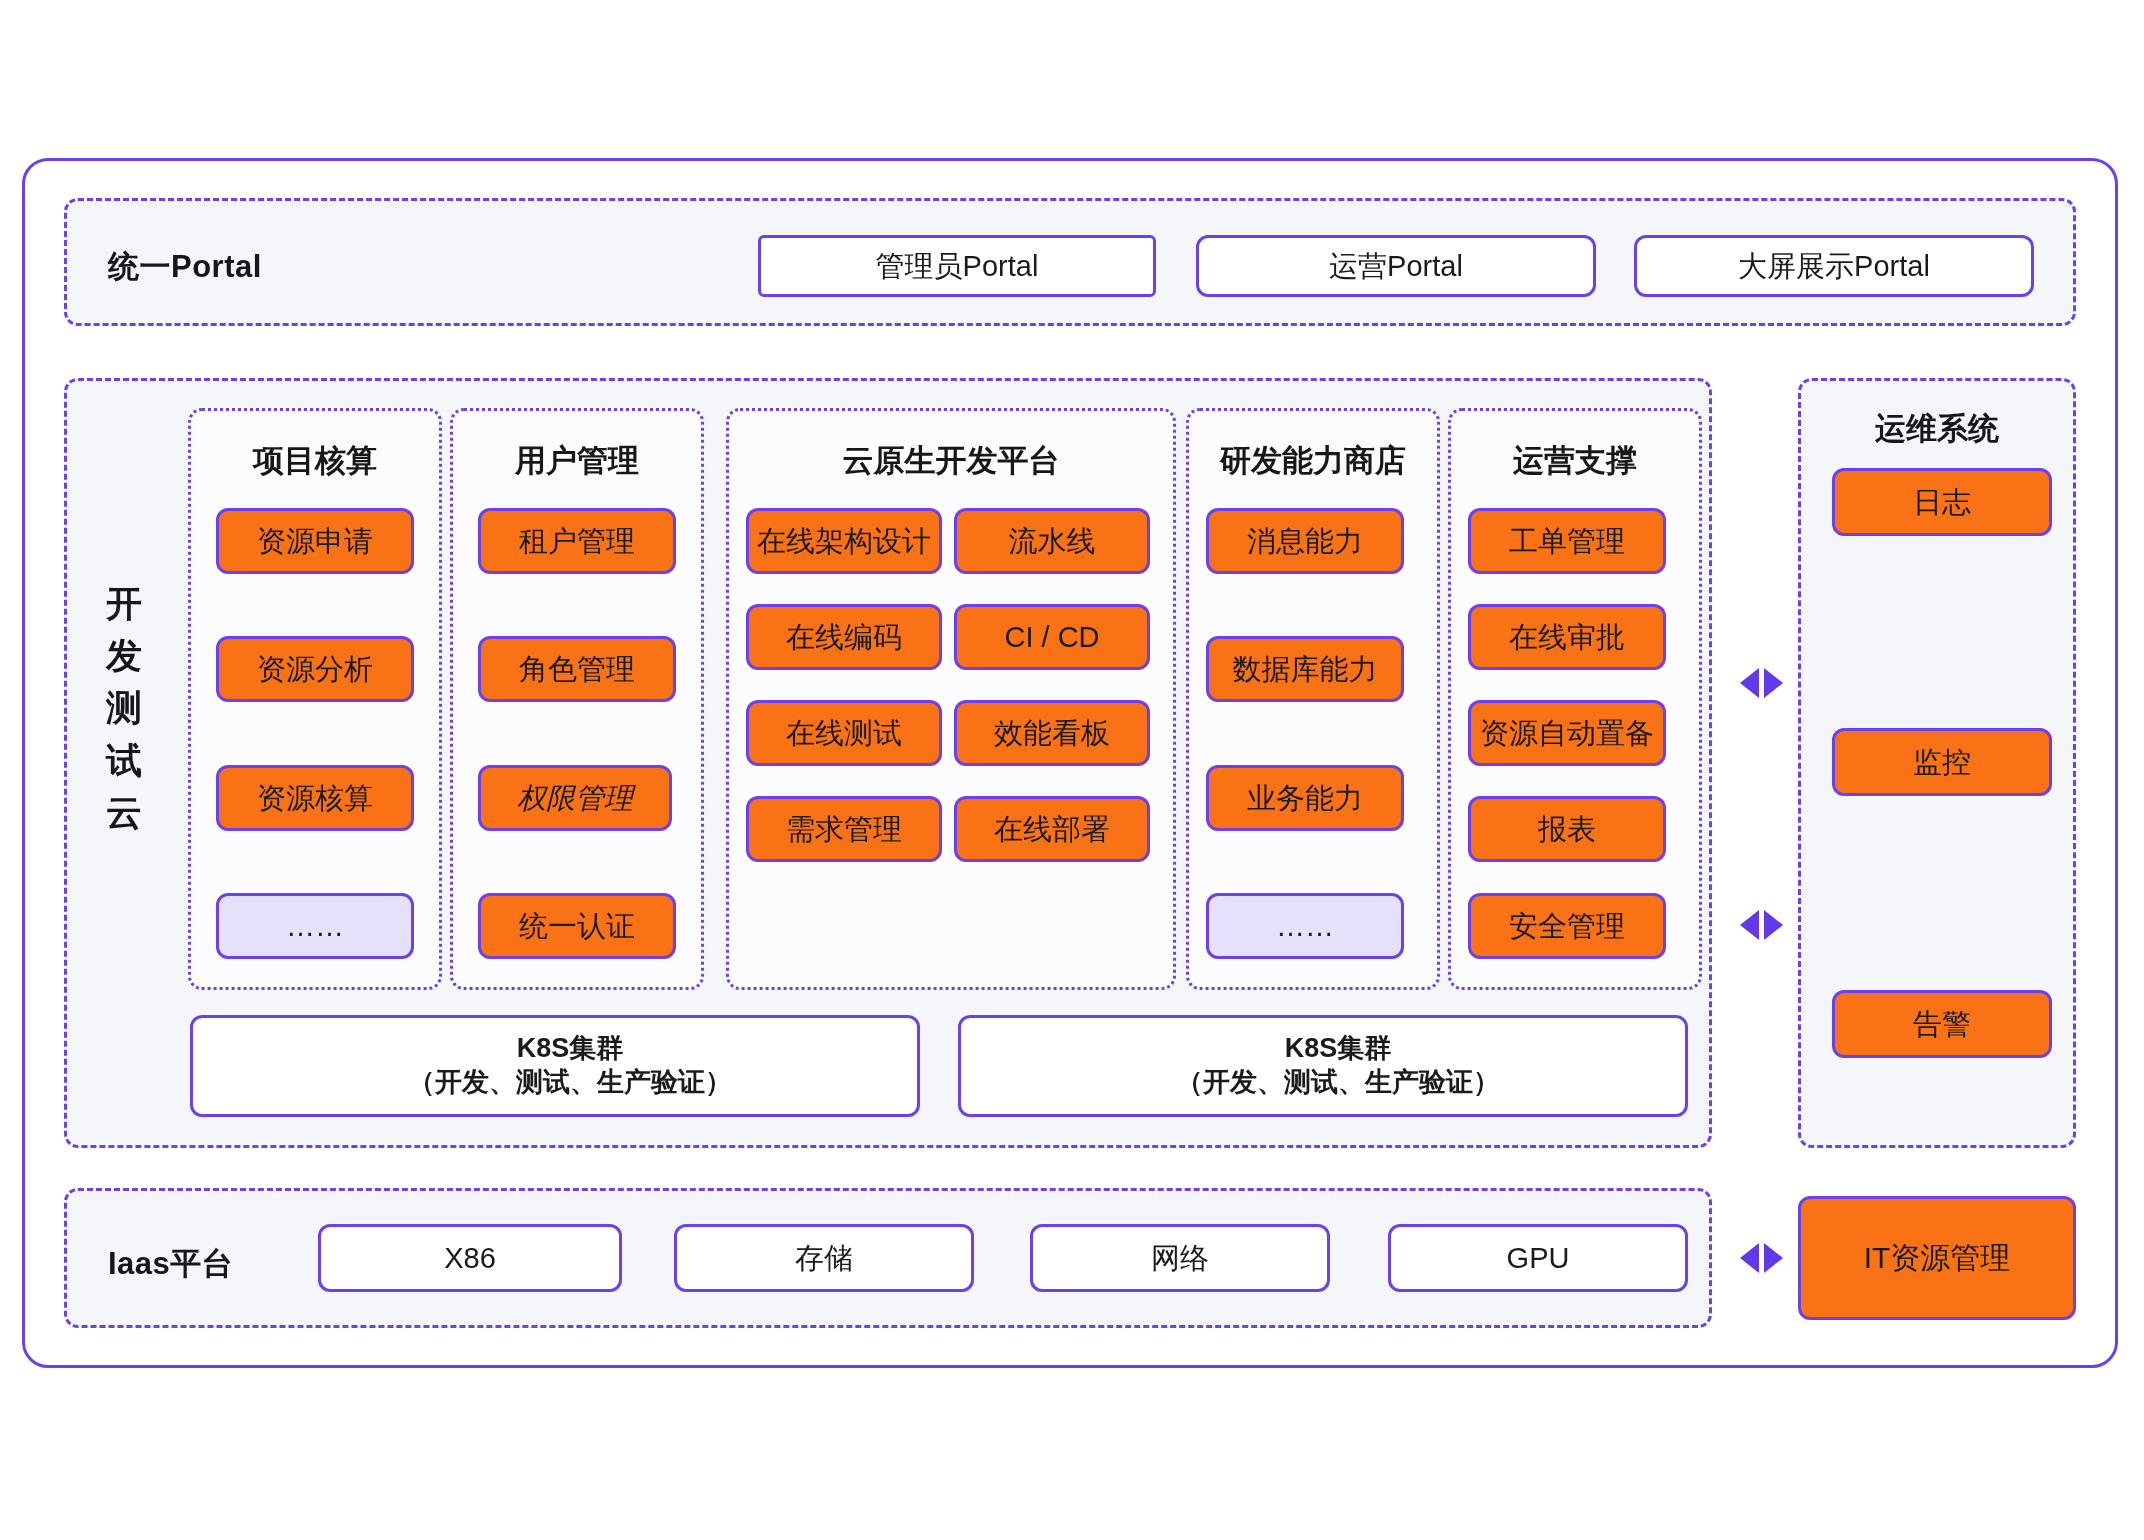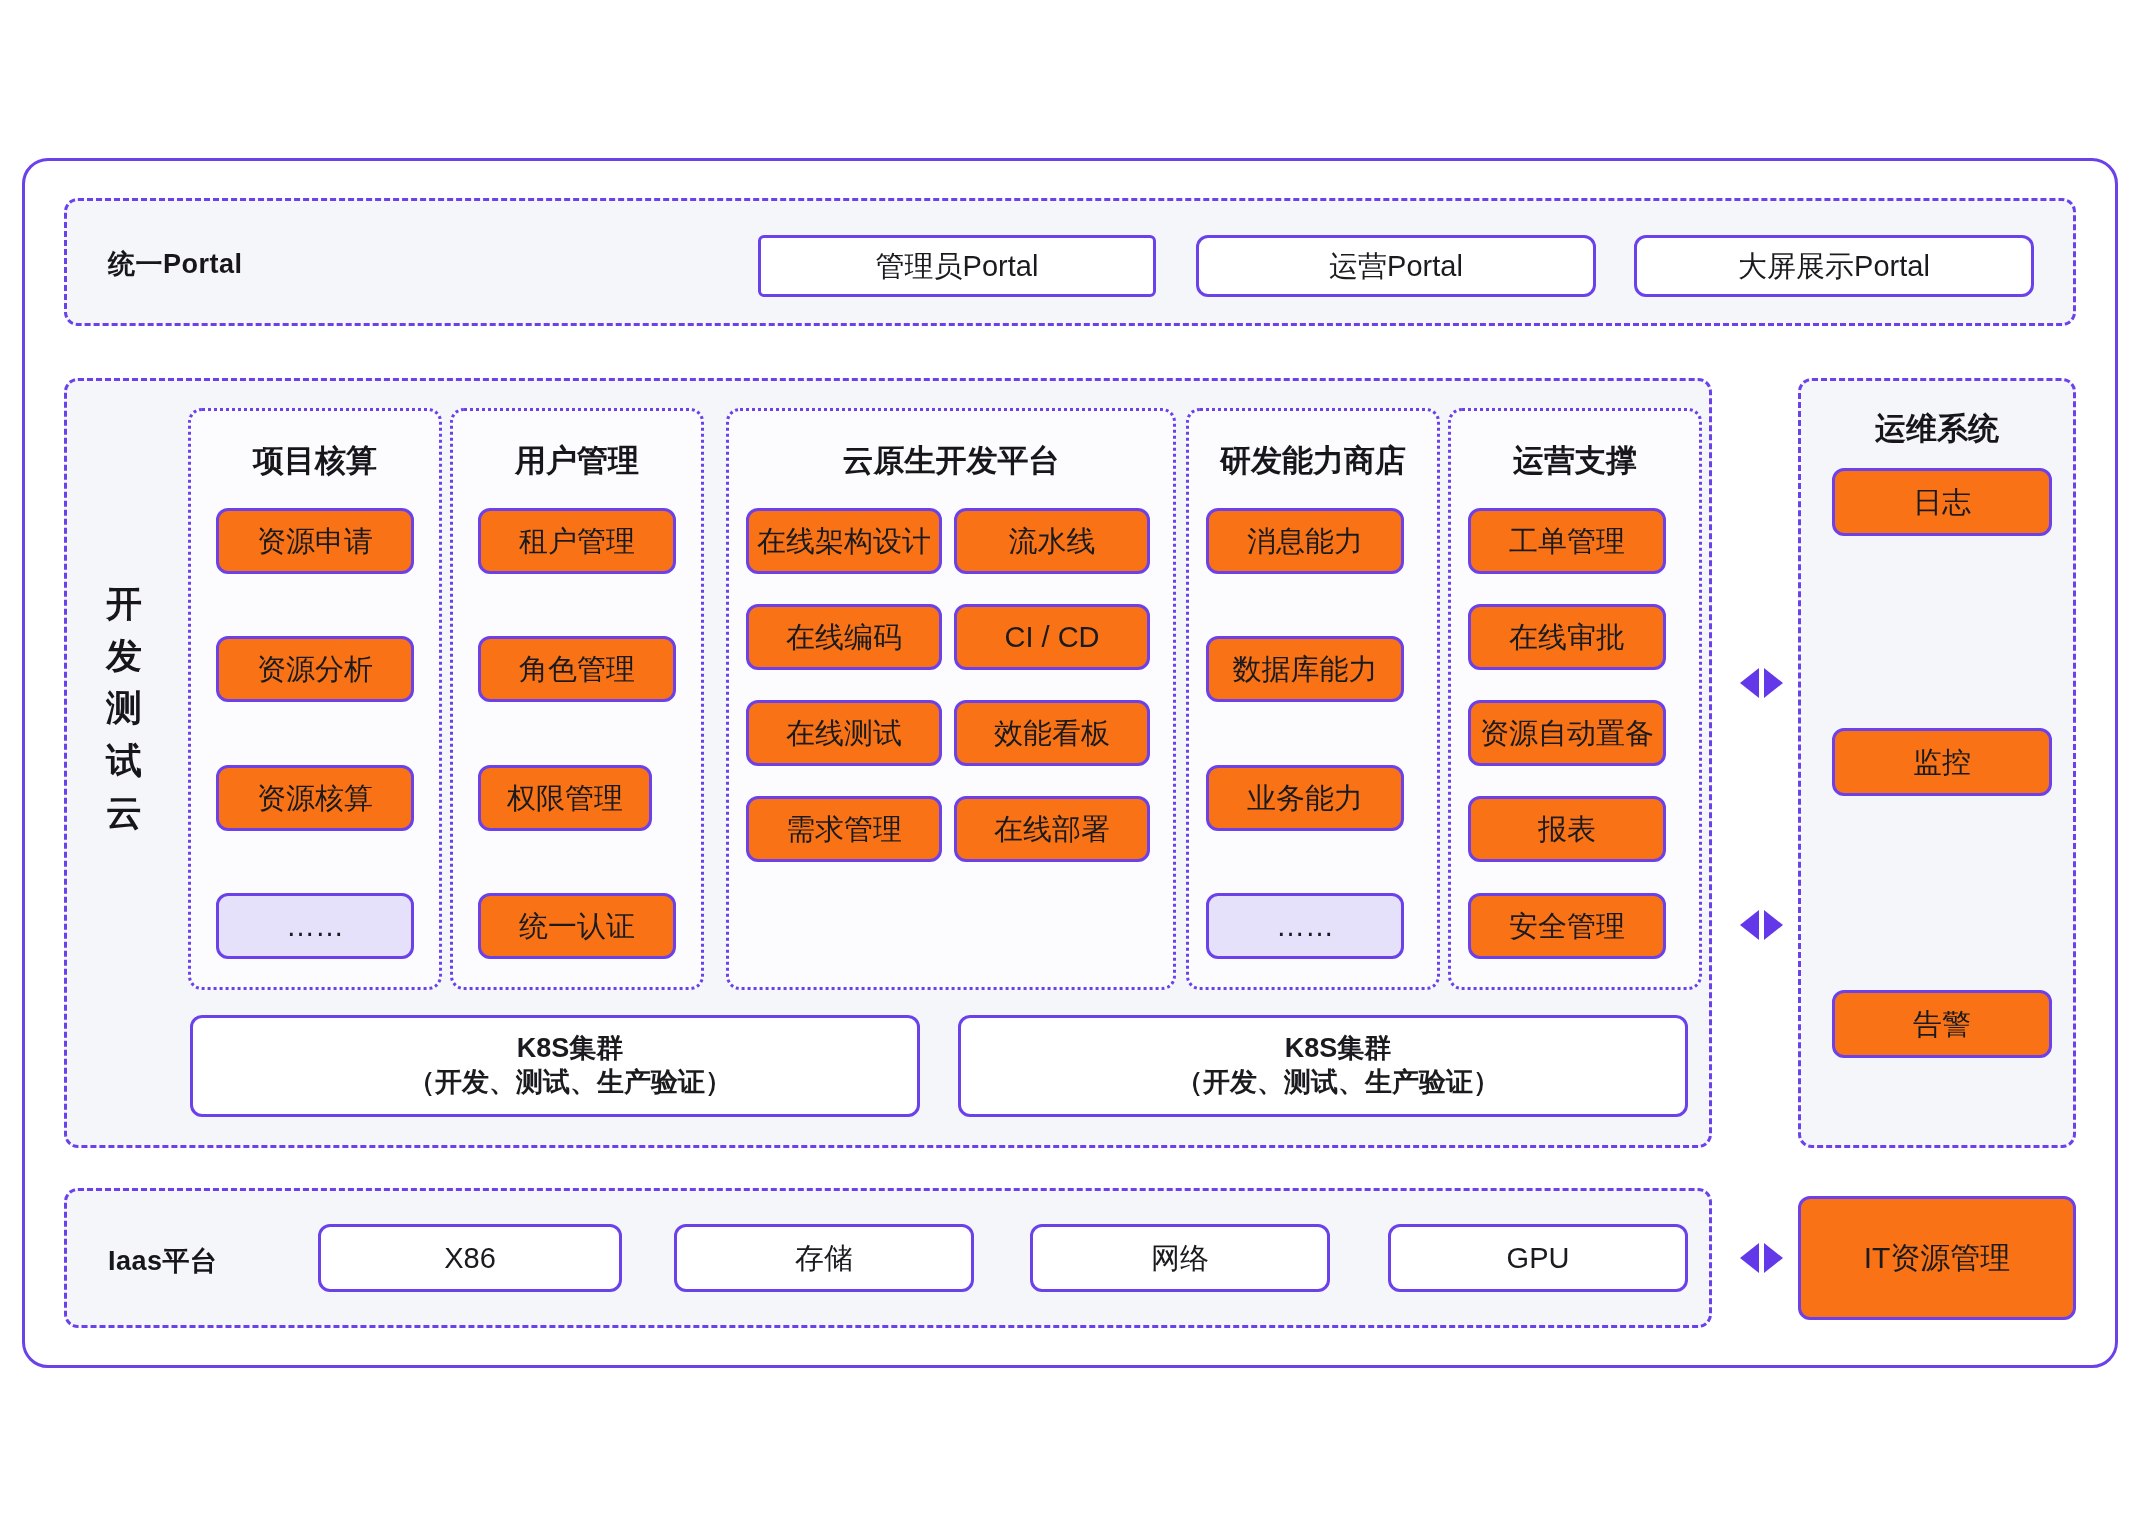--- a/index.html
+++ b/index.html
@@ -48,21 +48,21 @@
     position: absolute;
     border: 3px dotted #6b41ea;
     border-radius: 14px;
     background: #fcfcfe;
     box-sizing: border-box;
   }
 
   
   .row-label {
     position: absolute;
-    font-size: 27px;
+    font-size: 31px;
     font-weight: bold;
     color: #17171b;
     letter-spacing: 0.5px;
     white-space: nowrap;
   }
 
   
   .pill {
     position: absolute;
     border: 3px solid #6b41ea;
@@ -146,21 +146,21 @@
   <div class="col-title" style="left:188px; top:440px; width:254px;">项目核算</div>
   <div class="pill pill-lav" style="left:216px; top:508px; width:198px; height:66px;">资源申请</div>
   <div class="pill pill-lav" style="left:216px; top:636px; width:198px; height:66px;">资源分析</div>
   <div class="pill pill-lav" style="left:216px; top:765px; width:198px; height:66px;">资源核算</div>
   <div class="pill pill-lav-d" style="left:216px; top:893px; width:198px; height:66px;">……</div>
 
   <div class="panel-dotted-fine" style="left:450px; top:408px; width:254px; height:582px;"></div>
   <div class="col-title" style="left:450px; top:440px; width:254px;">用户管理</div>
   <div class="pill pill-lav" style="left:478px; top:508px; width:198px; height:66px;">租户管理</div>
   <div class="pill pill-lav" style="left:478px; top:636px; width:198px; height:66px;">角色管理</div>
-  <div class="pill pill-lav" style="left:478px; top:765px; width:174px; height:66px;">权限管理</div>
+  <div class="pill pill-lav" style="left:478px; top:765px; width:194px; height:66px;font-style:italic;">权限管理</div>
   <div class="pill pill-lav" style="left:478px; top:893px; width:198px; height:66px;">统一认证</div>
 
   <div class="panel-dotted-fine" style="left:726px; top:408px; width:450px; height:582px;"></div>
   <div class="col-title" style="left:726px; top:440px; width:450px;">云原生开发平台</div>
 
   <div class="pill pill-lav" style="left:746px; top:508px; width:196px; height:66px;">在线架构设计</div>
   <div class="pill pill-lav" style="left:954px; top:508px; width:196px; height:66px;">流水线</div>
 
   <div class="pill pill-lav" style="left:746px; top:604px; width:196px; height:66px;">在线编码</div>
   <div class="pill pill-lav" style="left:954px; top:604px; width:196px; height:66px;">CI / CD</div>

